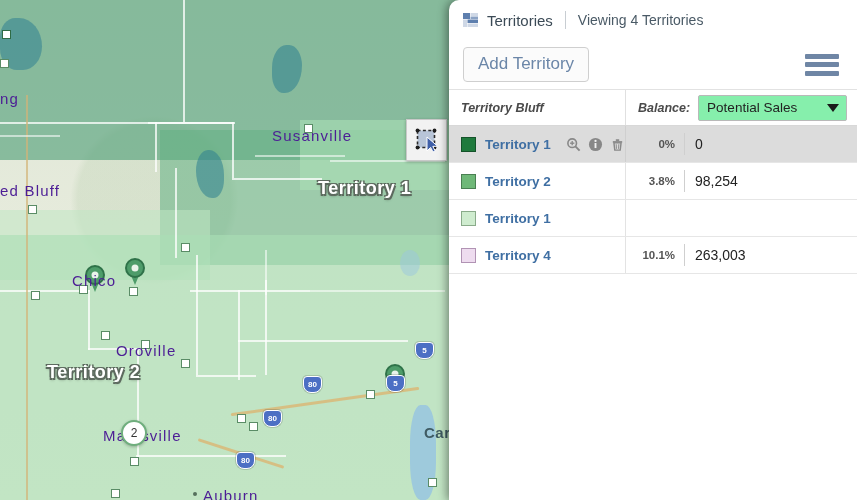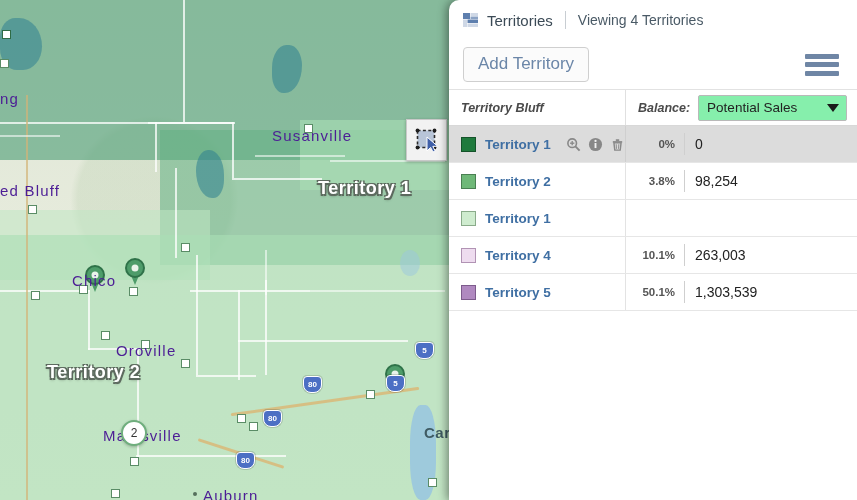--- a/index.html
+++ b/index.html
@@ -456,27 +456,16 @@
           <span class="swatch" style="background:#eedcef;border-color:#b193b4;"></span>
           <span class="tname">Territory 4</span>
         </div>
         <div class="bal-cell">
           <span class="pct">10.1%</span>
           <span class="vdiv"></span>
           <span class="val">263,003</span>
         </div>
       </div>
 
-      <div class="row">
-        <div class="name-cell">
-          <span class="swatch" style="background:#b089c0;border-color:#7d5b8c;"></span>
-          <span class="tname">Territory 5</span>
-        </div>
-        <div class="bal-cell">
-          <span class="pct">50.1%</span>
-          <span class="vdiv"></span>
-          <span class="val">1,303,539</span>
-        </div>
-      </div>
 
     </div>
   </div>
 </div>
 
 </body></html>

